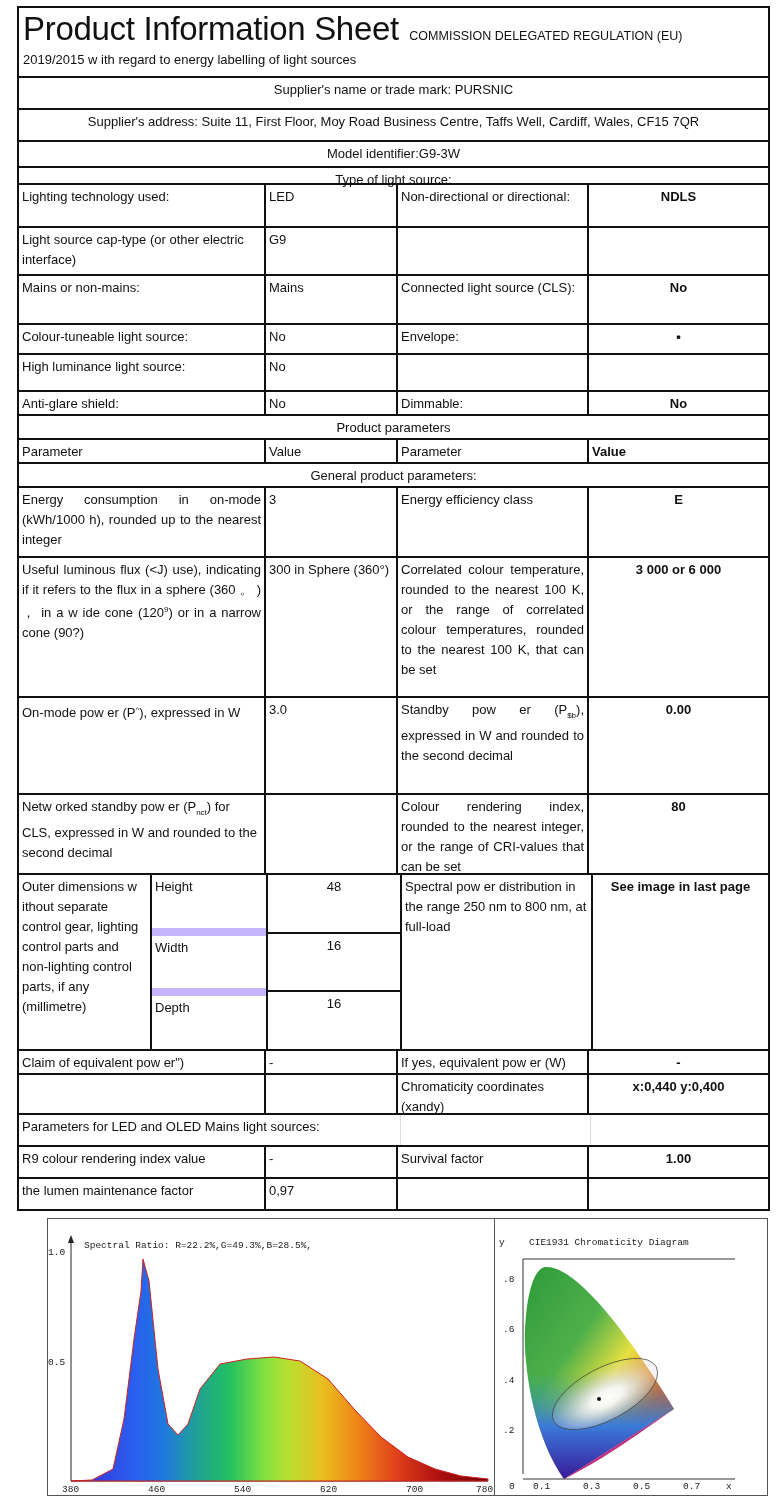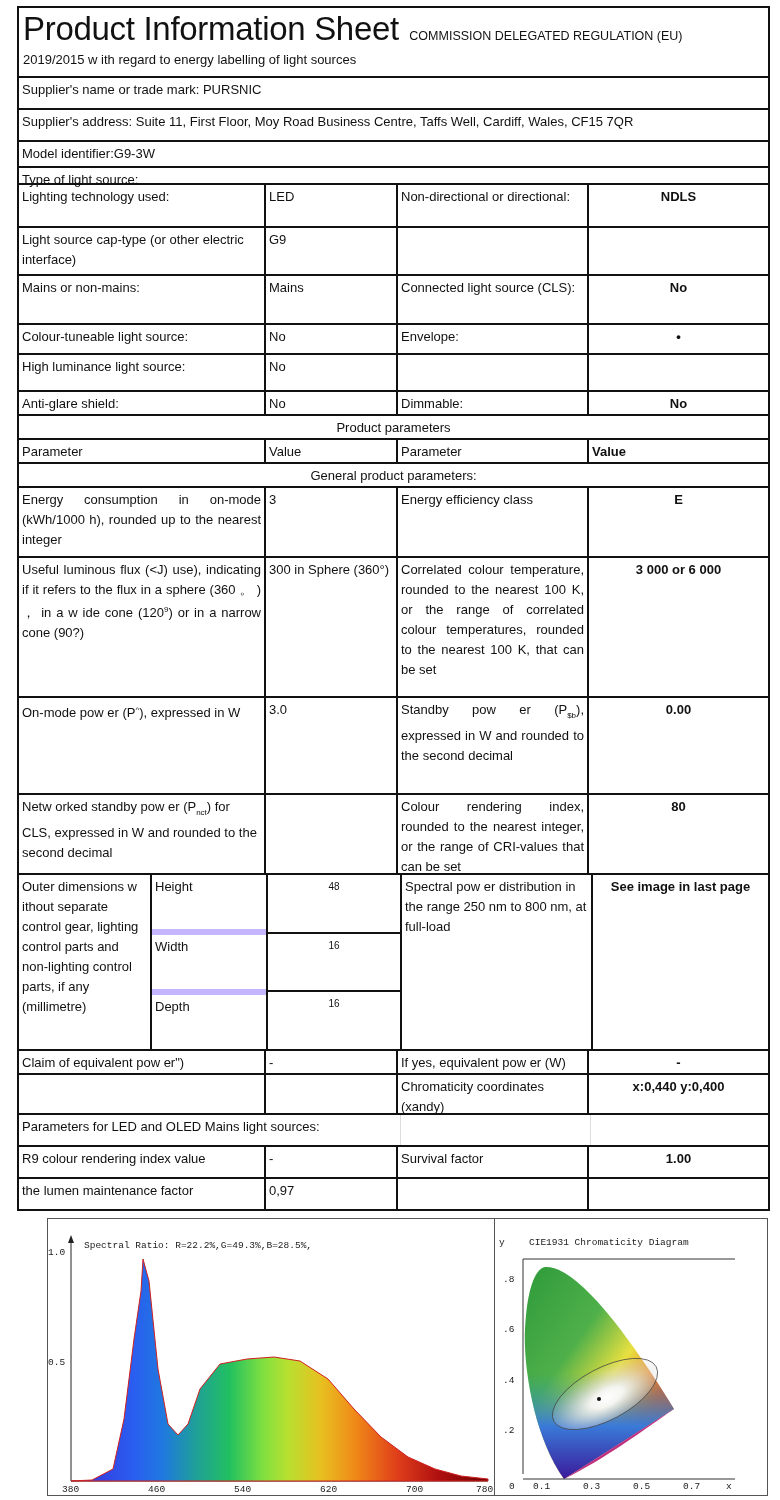--- a/index.html
+++ b/index.html
@@ -6,35 +6,35 @@
   body { width:780px; height:1500px; position:relative; overflow:hidden; font-family:"Liberation Sans", sans-serif; color:#111; }
   .sheet { position:absolute; left:17px; top:6px; width:753px; }
   .row { position:relative; border:2px solid #111; border-top:none; display:flex; box-sizing:border-box; }
   .row.first { border-top:2px solid #111; }
   .cell { box-sizing:border-box; font-size:13px; line-height:20px; padding:2px 3px; }
   .c1 { width:247px; border-right:2px solid #111; }
   .c2 { width:132px; border-right:2px solid #111; text-align:left; }
   .c3 { width:191px; border-right:2px solid #111; }
   .c4 { flex:1; text-align:center;font-weight:bold; }
   .c2.left, .c4.left { text-align:left; }
-  .full { width:100%; }
+  .full { width:100%;text-align:center; }
   .center { text-align:center; }
   .justify { text-align:justify; text-align-last:left; }
   .title-row { height:72px; display:block; padding:2px 4px; }
   .big-title { font-size:33px; line-height:38px; letter-spacing:-0.3px; }
   .reg-inline { font-size:12.5px; margin-left:6px; }
   .subtitle { font-size:13px; line-height:20px; margin-top:2px; }
   sup, sub { font-size:8px; }
   .dims { display:flex; width:247px; border-right:2px solid #111; }
   .dims-label { width:133px; border-right:2px solid #111; padding:2px 3px; box-sizing:border-box; font-size:13px; line-height:20px; }
   .dims-sub { flex:1; display:flex; flex-direction:column; }
-  .dims-sub .sc { flex:1; padding:2px 3px; font-size:13px; line-height:20px; border-bottom:6px solid #c4b5fd; }
+  .dims-sub .sc { flex:1; padding:2px 3px; font-size:13px; line-height:20px; border-bottom:8px solid #c4b5fd; }
   .dims-sub .sc:last-child { border-bottom:none; }
   .dims-val { width:132px; border-right:2px solid #111; display:flex; flex-direction:column; }
-  .dims-val .sc { flex:1; text-align:center; padding:2px 3px; font-size:10px; line-height:20px; border-bottom:2px solid #111; }
+  .dims-val .sc { flex:1; text-align:center; padding:2px 3px; font-size:13px; line-height:20px; border-bottom:2px solid #111; }
   .dims-val .sc:last-child { border-bottom:none; }
   .charts { position:absolute; left:47px; top:1218px; width:719px; height:276px; border:1px solid #555; display:flex; }
   .spd { width:446px; height:100%; border-right:1px solid #555; position:relative; }
   .cie { flex:1; position:relative; }
   .mono { font-family:"Liberation Mono", monospace; font-size:9.5px; }
 </style>
 </head>
 <body>
 
 <div class="sheet">

